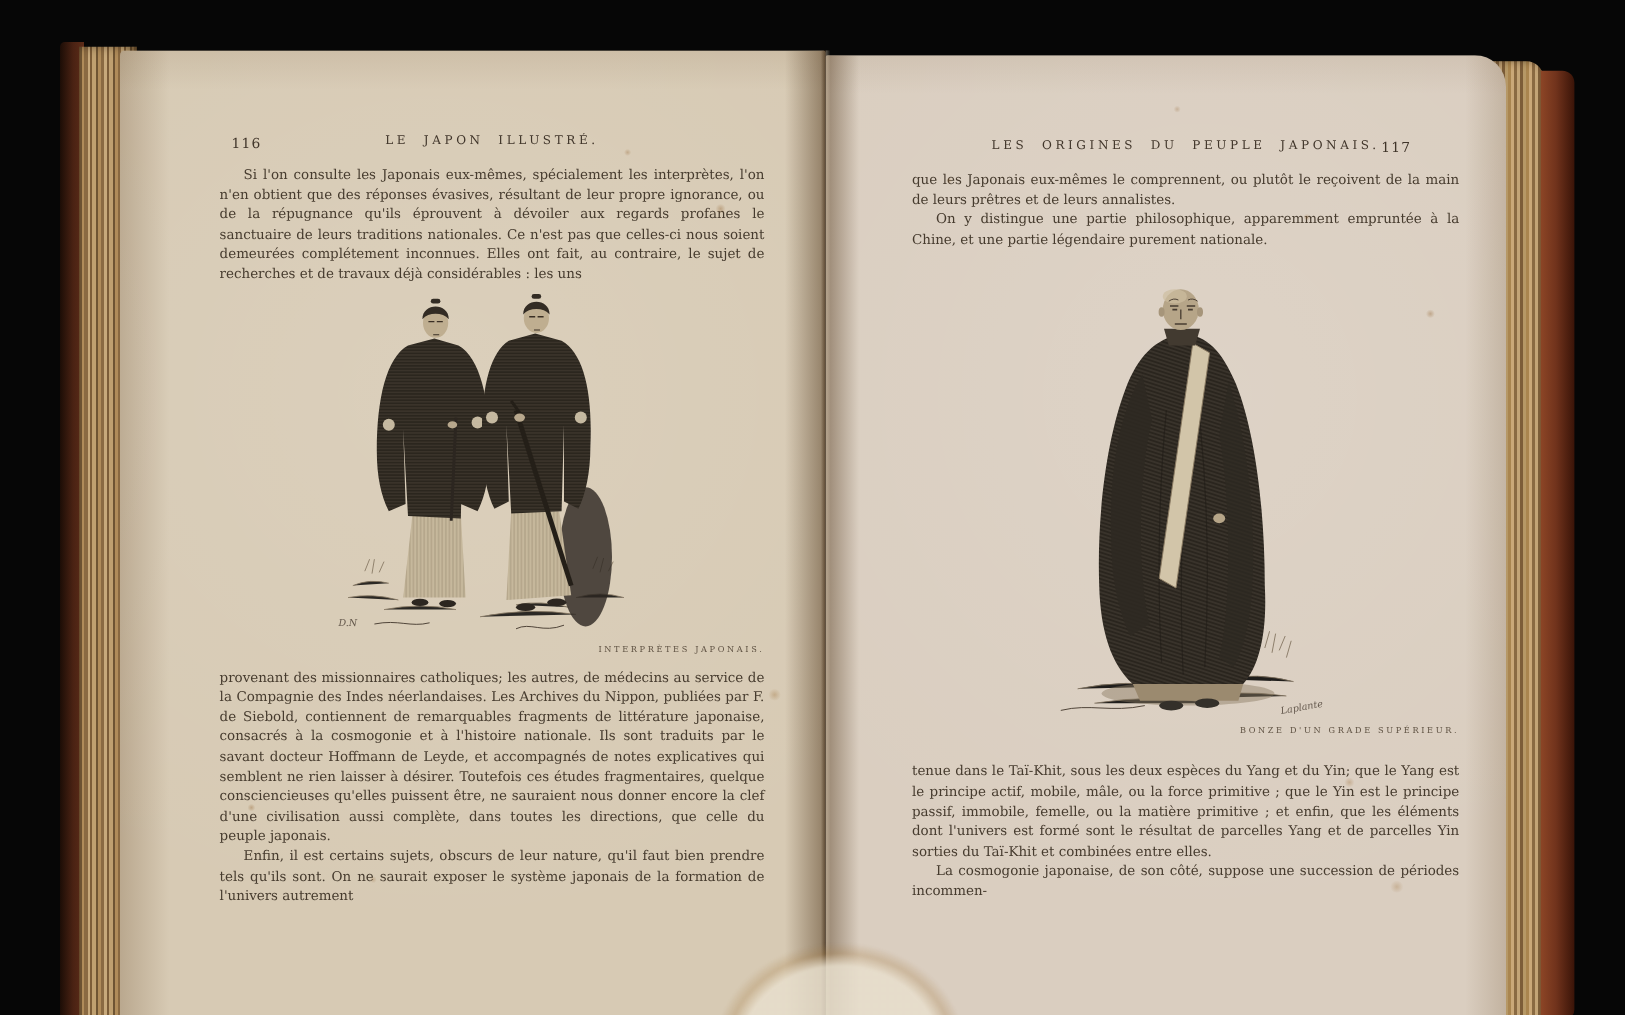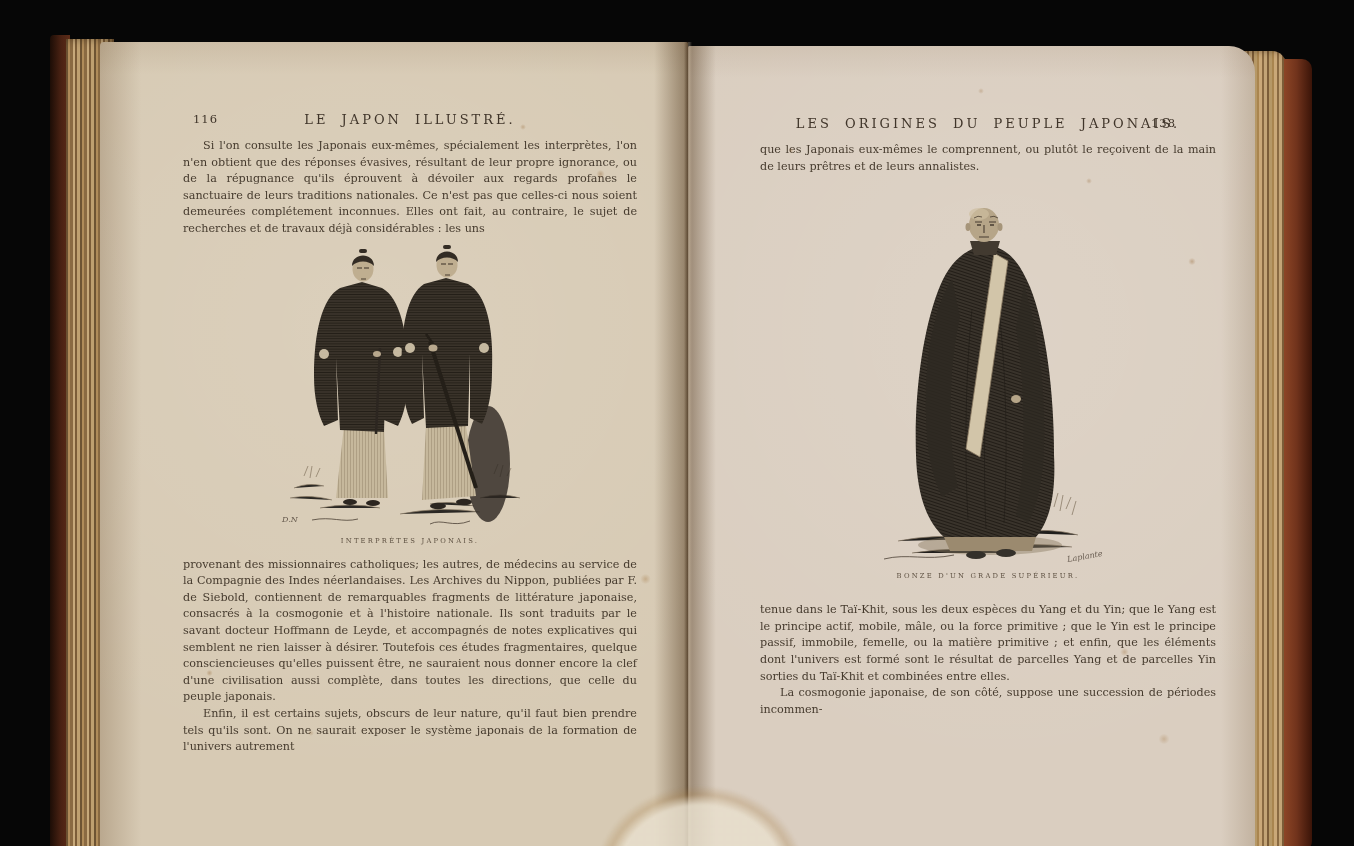--- a/index.html
+++ b/index.html
@@ -73,39 +73,39 @@
     background:linear-gradient(90deg, rgba(50,32,15,0), rgba(60,40,20,.55) 45%, rgba(230,215,190,.35) 60%, rgba(50,32,15,0));
   }
 
   
   .page-inner{position:absolute;top:70px;}
   .page-left .page-inner{left:83px;width:454px;}
   .page-right .page-inner{left:72px;width:456px;}
 
   .running-head{position:relative;height:18px;margin-bottom:8px;}
   .running-title{
-    display:block;text-align:center;font-size:13px;letter-spacing:3px;
+    display:block;text-align:center;font-size:10px;letter-spacing:3px;
     word-spacing:6px;color:#40352a;
   }
   .page-num{position:absolute;top:0;font-size:11.5px;letter-spacing:1px;color:#40352a;}
   .page-num.left{left:10px;}
   .page-num.right{right:40px;}
 
   .para{
     font-size:11.2px;line-height:16.6px;text-align:justify;
     margin:0;text-indent:0;color:#463b2e;
   }
   .para.indent{text-indent:20px;}
 
   
   .figure{position:relative;margin:0 auto;}
   .figure-left{width:272px;height:292px;margin-top:-2px;}
   .figure-right{width:242px;height:374px;margin-top:14px;}
   .fig-caption{
-    display:block;text-align:center;font-size:6.8px;letter-spacing:2.2px;
+    display:block;text-align:right;font-size:6.8px;letter-spacing:2.2px;
     color:#5f5243;margin-top:9px;
   }
   .fig-sig{
     position:absolute;font-size:8px;font-style:italic;color:#51453a;opacity:.85;
   }
   .fig-sig.bl{left:8px;bottom:4px;}
   .fig-sig.br{right:6px;bottom:2px;transform:rotate(-10deg);}
 
   .spacer-s{height:12px;} .spacer-m{height:22px;}
 
@@ -217,24 +217,25 @@
     <div class="stain fox" style="left:420px;top:82px;width:6px;height:6px;background:radial-gradient(circle,rgba(150,105,55,.35),transparent 70%)"></div>
     <div class="stain fox" style="left:540px;top:532px;width:11px;height:10px;background:radial-gradient(circle,rgba(160,115,60,.35),transparent 70%)"></div>
     <div class="stain fox" style="left:106px;top:628px;width:7px;height:6px;background:radial-gradient(circle,rgba(150,105,55,.4),transparent 70%)"></div>
     <div class="stain fox" style="left:208px;top:688px;width:6px;height:6px;background:radial-gradient(circle,rgba(150,105,55,.3),transparent 70%)"></div>
   </div>
 
   <div class="page page-right">
     <div class="page-inner">
       <div class="running-head">
         <span class="running-title">LES ORIGINES DU PEUPLE JAPONAIS.</span>
-        <span class="page-num right">138</span>
+        <span class="page-num right">117</span>
       </div>
 
       <p class="para">que les Japonais eux-mêmes le comprennent, ou plutôt le reçoivent de la main de leurs prêtres et de leurs annalistes.</p>
+      <p class="para indent">On y distingue une partie philosophique, apparemment empruntée à la Chine, et une partie légendaire purement nationale.</p>
 
       <div class="figure figure-right">
         <svg width="242" height="374" viewBox="0 0 240 374">
           <defs>
             <pattern id="robeDarkB" width="3" height="3" patternUnits="userSpaceOnUse" patternTransform="rotate(18)">
               <rect width="3" height="3" fill="#39332b"></rect>
               <path d="M0,1.5 H3" stroke="#221d17" stroke-width="1"></path>
             </pattern>
           </defs>
 

